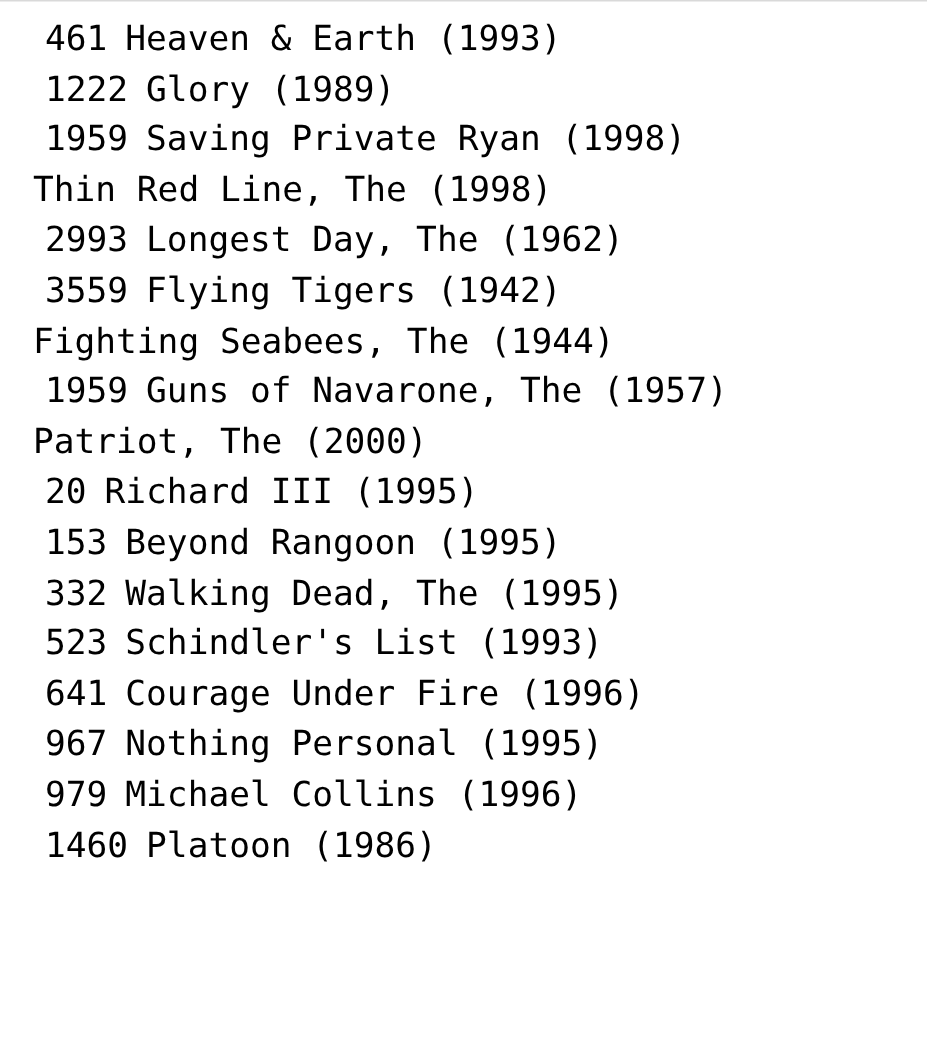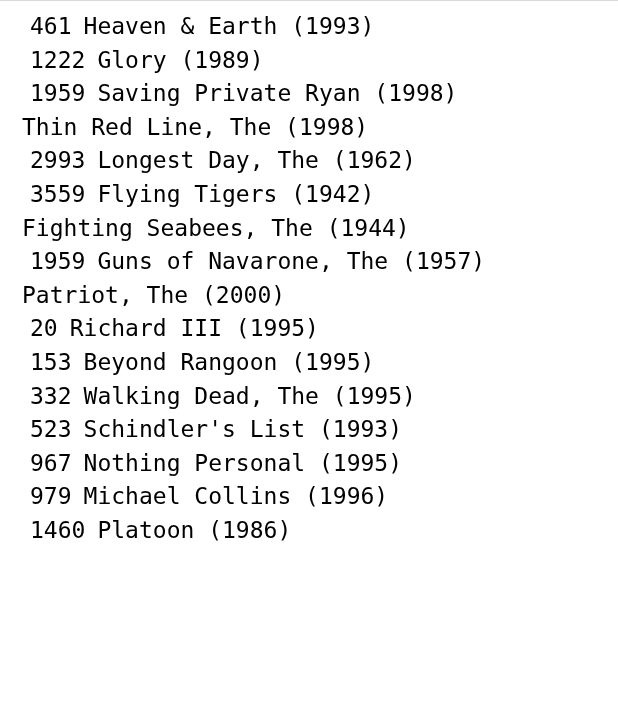--- a/index.html
+++ b/index.html
@@ -55,16 +55,17 @@
     <div class="row"><span class="title">Thin Red Line, The (1998)</span></div>
     <div class="row"><span class="id">2993</span><span class="title">Longest Day, The (1962)</span></div>
     <div class="row"><span class="id">3559</span><span class="title">Flying Tigers (1942)</span></div>
     <div class="row"><span class="title">Fighting Seabees, The (1944)</span></div>
     <div class="row"><span class="id">1959</span><span class="title">Guns of Navarone, The (1957)</span></div>
     <div class="row"><span class="title">Patriot, The (2000)</span></div>
     <div class="row"><span class="id">20</span><span class="title">Richard III (1995)</span></div>
     <div class="row"><span class="id">153</span><span class="title">Beyond Rangoon (1995)</span></div>
     <div class="row"><span class="id">332</span><span class="title">Walking Dead, The (1995)</span></div>
     <div class="row"><span class="id">523</span><span class="title">Schindler's List (1993)</span></div>
+    <div class="row"><span class="id">641</span><span class="title">Courage Under Fire (1996)</span></div>
     <div class="row"><span class="id">967</span><span class="title">Nothing Personal (1995)</span></div>
     <div class="row"><span class="id">979</span><span class="title">Michael Collins (1996)</span></div>
     <div class="row"><span class="id">1460</span><span class="title">Platoon (1986)</span></div>
   </div>
 
 </body></html>

